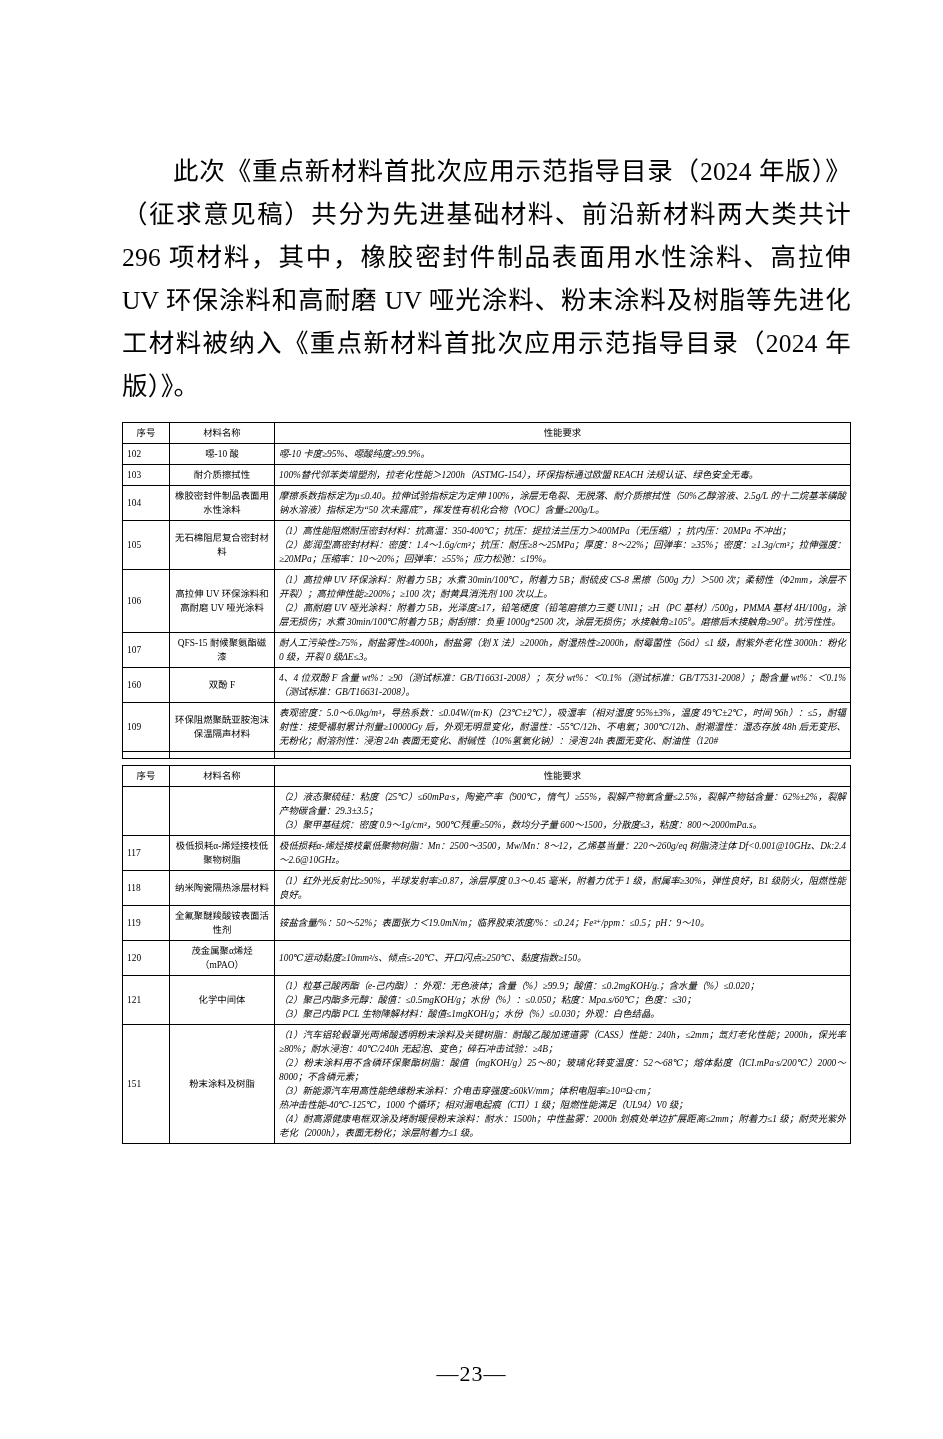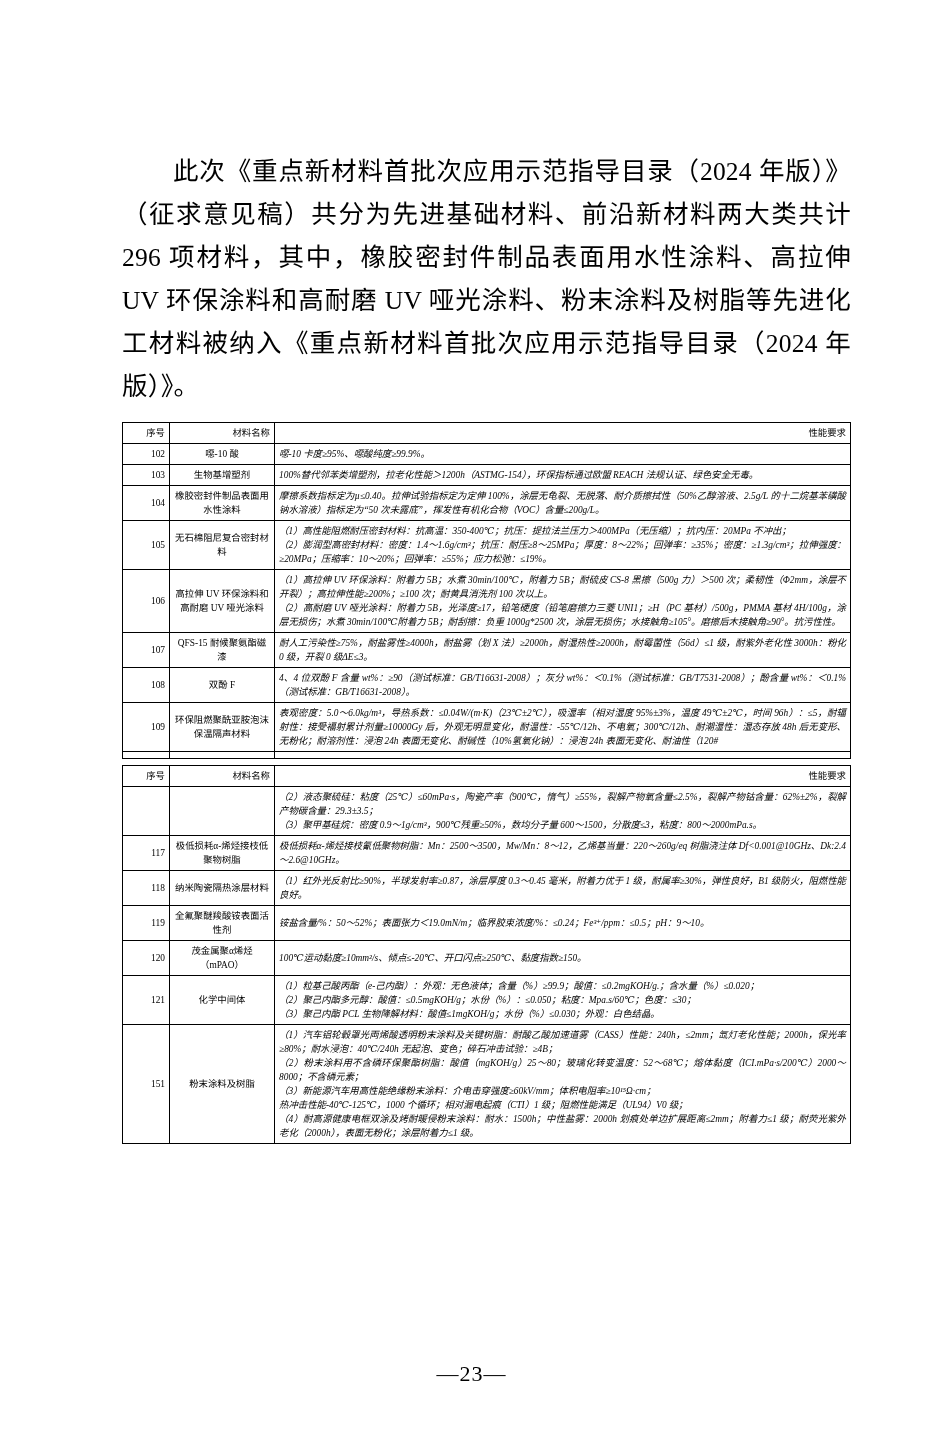--- a/index.html
+++ b/index.html
@@ -38,25 +38,25 @@
     margin-top: 6px;
   }
   table.spec-table td, table.spec-table th {
     border: 1px solid #000000;
     vertical-align: middle;
     padding: 3px 4px;
     font-size: 9.4px;
     line-height: 14px;
     font-family: "Liberation Serif", "DejaVu Serif", serif;
   }
-  .col-no { width: 38px; text-align: right; }
+  .col-no { width: 38px; text-align: left; }
   .col-name { width: 96px; text-align: center; }
   .col-req { text-align: left; }
   .hdr td {
-    text-align: right;
+    text-align: center;
     font-size: 10.5px;
     padding: 5px 4px;
   }
   .req-line {
     margin: 0;
     padding: 0;
     text-align: justify;
     text-justify: inter-ideograph;
     font-style: italic;
   }
@@ -93,21 +93,21 @@
       <tr>
         <td class="col-no">102</td>
         <td class="col-name name-cell">噁-10 酸</td>
         <td class="col-req">
           <p class="req-line">噁-10 卡度≥95%、噁酸纯度≥99.9%。</p>
         </td>
       </tr>
 
       <tr>
         <td class="col-no">103</td>
-        <td class="col-name name-cell">生物基增塑剂</td>
+        <td class="col-name name-cell">耐介质擦拭性</td>
         <td class="col-req">
           <p class="req-line">100%替代邻苯类增塑剂，拉老化性能＞1200h（ASTMG-154），环保指标通过欧盟 REACH 法规认证、绿色安全无毒。</p>
         </td>
       </tr>
 
       <tr>
         <td class="col-no">104</td>
         <td class="col-name name-cell">橡胶密封件制品表面用水性涂料</td>
         <td class="col-req">
           <p class="req-line">摩擦系数指标定为µ≤0.40。拉伸试验指标定为定伸 100%，涂层无龟裂、无脱落、耐介质擦拭性（50%乙醇溶液、2.5g/L 的十二烷基苯磺酸钠水溶液）指标定为“50 次未露底”，挥发性有机化合物（VOC）含量≤200g/L。</p>
@@ -135,21 +135,21 @@
       <tr>
         <td class="col-no">107</td>
         <td class="col-name name-cell">QFS‑15 耐候聚氨酯磁漆</td>
         <td class="col-req">
           <p class="req-line">耐人工污染性≥75%，耐盐雾性≥4000h，耐盐雾（划 X 法）≥2000h，耐湿热性≥2000h，耐霉菌性（56d）≤1 级，耐紫外老化性 3000h：粉化 0 级，开裂 0 级ΔE≤3。</p>
           <p class="req-line"></p>
         </td>
       </tr>
 
       <tr>
-        <td class="col-no">108</td>
+        <td class="col-no">160</td>
         <td class="col-name name-cell">双酚 F</td>
         <td class="col-req">
           <p class="req-line">4、4 位双酚 F 含量 wt%：≥90（测试标准：GB/T16631‑2008）；灰分 wt%：＜0.1%（测试标准：GB/T7531‑2008）；酚含量 wt%：＜0.1%（测试标准：GB/T16631‑2008）。</p>
         </td>
       </tr>
 
       <tr>
         <td class="col-no">109</td>
         <td class="col-name name-cell">环保阻燃聚酰亚胺泡沫保温隔声材料</td>
         <td class="col-req">

